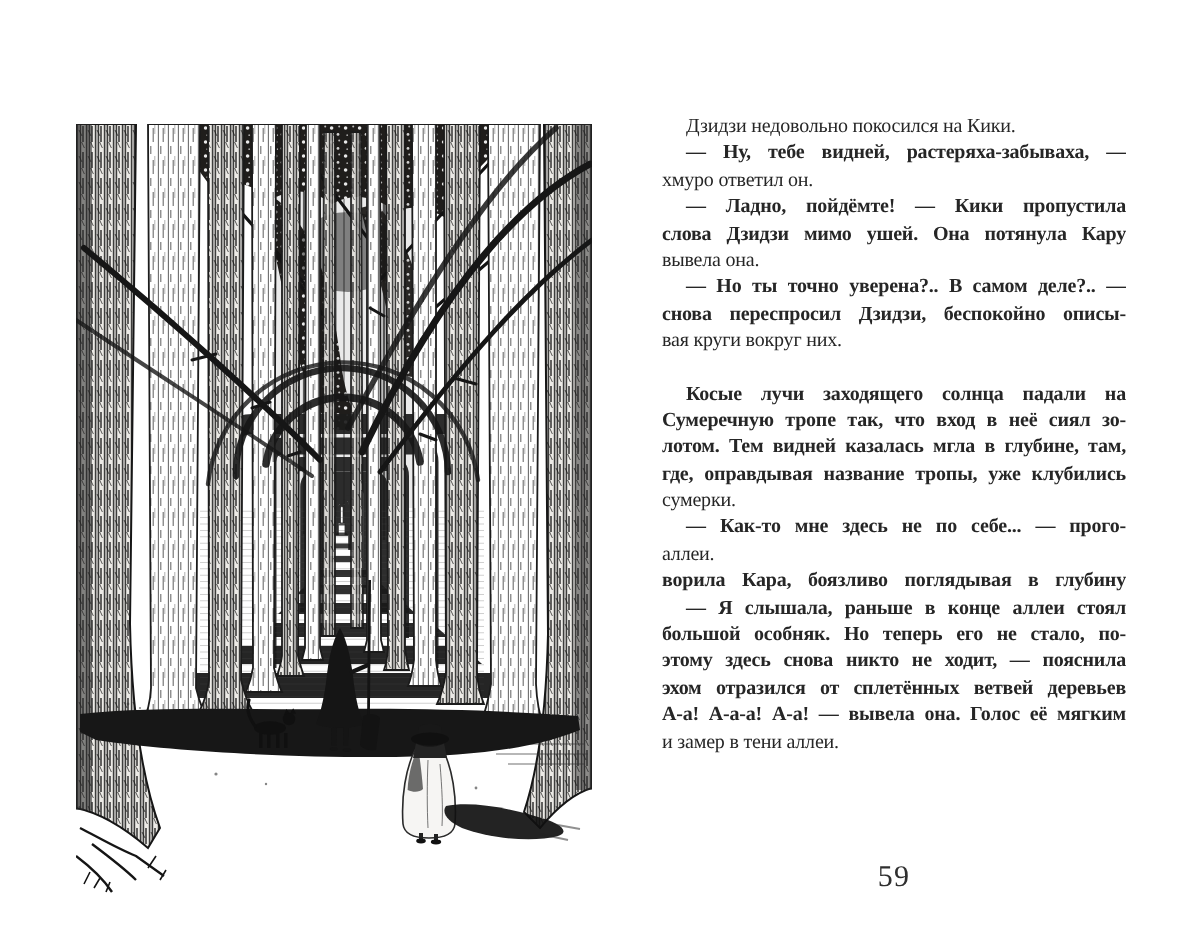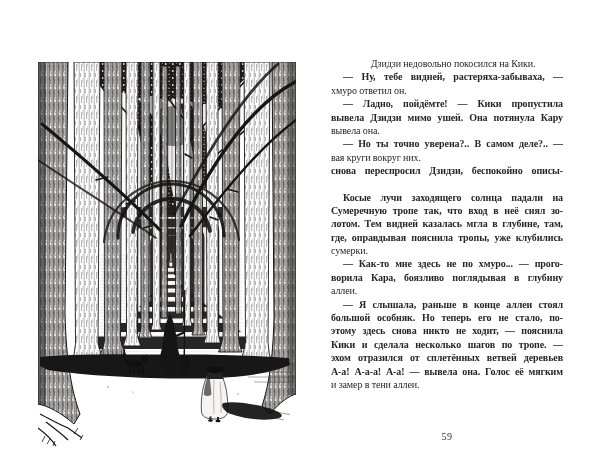--- a/index.html
+++ b/index.html
@@ -6,22 +6,22 @@
   .stage {
     position:relative; width:600px; height:474px; background:#ffffff; overflow:hidden;
     font-family:"Liberation Serif","DejaVu Serif",serif; color:#262626;
   }
   .illo { position:absolute; left:38px; top:62px; width:258px; height:388px; }
   .textcol { position:absolute; left:331px; top:57px; width:232px; font-size:10px; line-height:13.4px; letter-spacing:-0.1px; }
   .para { margin:0; }
   .sect-gap { margin-top:13px; }
   .line { display:block; height:13.4px; overflow:hidden; }
   .just { text-align:justify; text-align-last:justify; white-space:nowrap;font-weight:bold; }
-  .indent { text-indent:12px;text-align:center; }
-  .pagenum { position:absolute; left:331px; top:431px; width:232px; text-align:center; font-size:10px; color:#2f2f2f; letter-spacing:0.6px; }
+  .indent { text-indent:12px; }
+  .pagenum { position:absolute; left:331px; top:431px; width:232px; text-align:center; font-size:15px; color:#2f2f2f; letter-spacing:0.6px; }
 </style>
 </head>
 <body>
 
 <div class="stage">
 
   <svg class="illo" viewBox="0 0 258 388" xmlns="http://www.w3.org/2000/svg" aria-label="Чёрно-белая иллюстрация: аллея высоких деревьев уходит вдаль; Кики с метлой и кот идут по тропе, впереди фигура в шляпе, от неё тянется тень">
     <defs>
       <pattern id="bark" width="5" height="16" patternUnits="userSpaceOnUse">
         <rect width="5" height="16" fill="#ffffff"></rect>
@@ -191,45 +191,44 @@
   <div class="textcol">
       <div class="para">
         <div class="line indent">Дзидзи недовольно покосился на Кики.</div>
       </div>
       <div class="para">
         <div class="line indent just">— Ну, тебе видней, растеряха-забываха, —</div>
         <div class="line">хмуро ответил он.</div>
       </div>
       <div class="para">
         <div class="line indent just">— Ладно, пойдёмте! — Кики пропустила</div>
-        <div class="line just">вывела Дзидзи мимо ушей. Она потянула Кару</div>
+        <div class="line just">слова Дзидзи мимо ушей. Она потянула Кару</div>
         <div class="line">вывела она.</div>
       </div>
       <div class="para">
         <div class="line indent just">— Но ты точно уверена?.. В самом деле?.. —</div>
+        <div class="line just">снова переспросил Дзидзи, беспокойно описы-</div>
         <div class="line">вая круги вокруг них.</div>
-        <div class="line just">снова переспросил Дзидзи, беспокойно описы-</div>
       </div>
       <div class="para sect-gap">
         <div class="line indent just">Косые лучи заходящего солнца падали на</div>
         <div class="line just">Сумеречную тропе так, что вход в неё сиял зо-</div>
         <div class="line just">лотом. Тем видней казалась мгла в глубине, там,</div>
-        <div class="line just">где, оправдывая пояснила тропы, уже клубились</div>
+        <div class="line just">где, оправдывая название тропы, уже клубились</div>
         <div class="line">сумерки.</div>
       </div>
       <div class="para">
-        <div class="line indent just">— Как-то мне здесь не по хмуро... — прого-</div>
+        <div class="line indent just">— Как-то мне здесь не по себе... — прого-</div>
+        <div class="line">аллеи.</div>
         <div class="line just">ворила Кара, боязливо поглядывая в глубину</div>
-        <div class="line">аллеи.</div>
       </div>
       <div class="para">
         <div class="line indent just">— Я слышала, раньше в конце аллеи стоял</div>
         <div class="line just">большой особняк. Но теперь его не стало, по-</div>
         <div class="line just">этому здесь снова никто не ходит, — пояснила</div>
-        <div class="line just">Кики и сделала несколько шагов по тропе. —</div>
         <div class="line just">эхом отразился от сплетённых ветвей деревьев</div>
         <div class="line just">А-а! А-а-а! А-а! — вывела она. Голос её мягким</div>
         <div class="line">и замер в тени аллеи.</div>
       </div>
     </div>
 
   <div class="pagenum">59</div>
 </div>
 
 </body></html>

